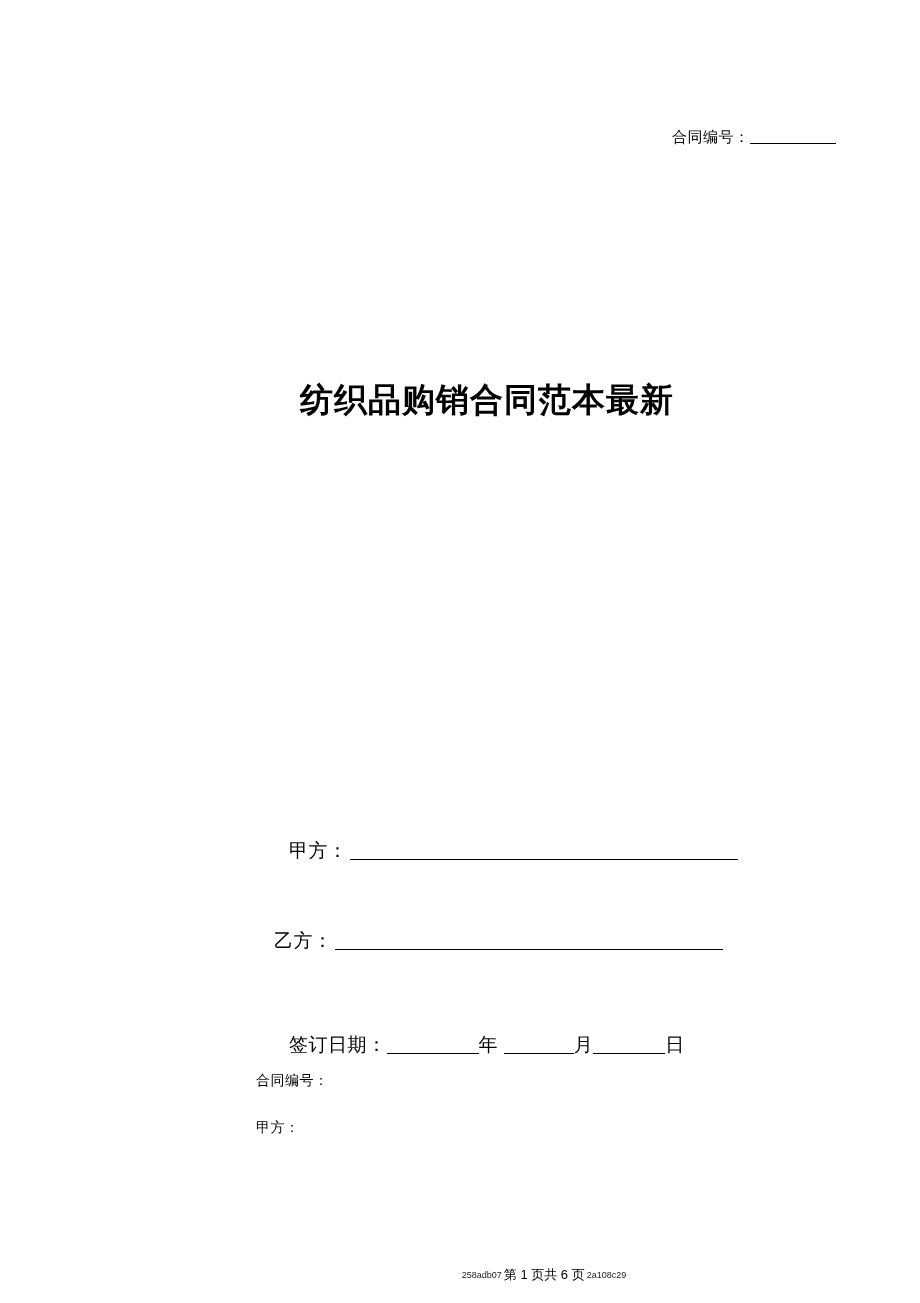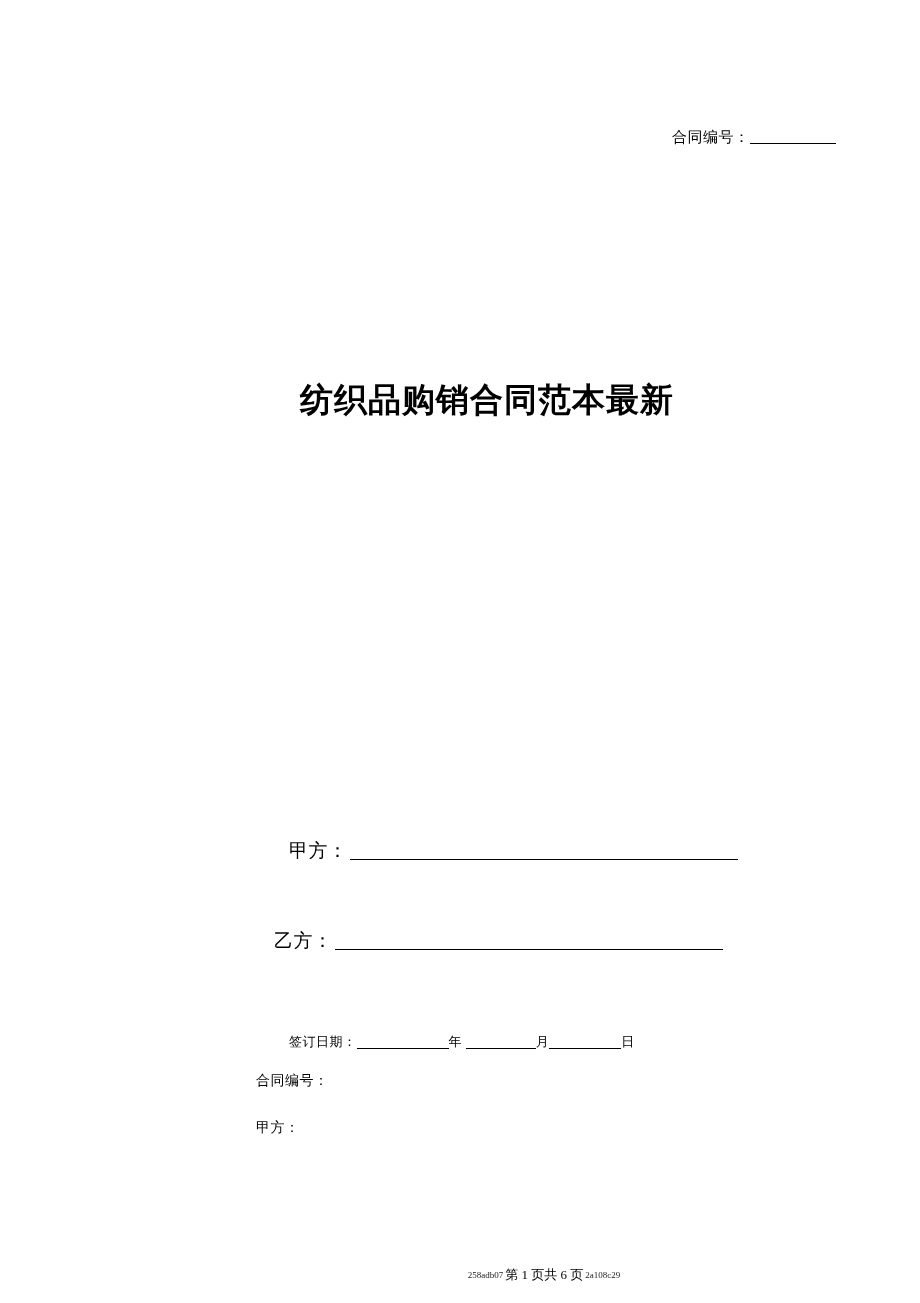--- a/index.html
+++ b/index.html
@@ -12,21 +12,20 @@
     font-family: "Liberation Sans", "DejaVu Sans", sans-serif;
     color: #000000;
   }
   .page {
     position: relative;
     width: 752px;
     height: 1303px;
     margin: 0 auto;
     background: #ffffff;
     overflow: hidden;
-    font-family: Liberation Serif, serif;
   }
 
   
   .contract-no-top {
     position: absolute;
     top: 128px;
     left: 588px;
     font-size: 15px;
     letter-spacing: 0.5px;
     white-space: nowrap;
@@ -73,21 +72,21 @@
     margin-left: 2px;
   }
   #party-a-line { top: 838px; left: 205px; }
   #party-b-line { top: 928px; left: 190px; }
 
   
   .sign-date-line {
     position: absolute;
     top: 1032px;
     left: 205px;
-    font-size: 13px;
+    font-size: 19px;
     white-space: nowrap;
     letter-spacing: 0.5px;
   }
   .sign-date-line .u {
     display: inline-block;
     border-bottom: 1px solid #000;
     height: 16px;
     vertical-align: -3px;
   }
   .u-year { width: 92px; }

